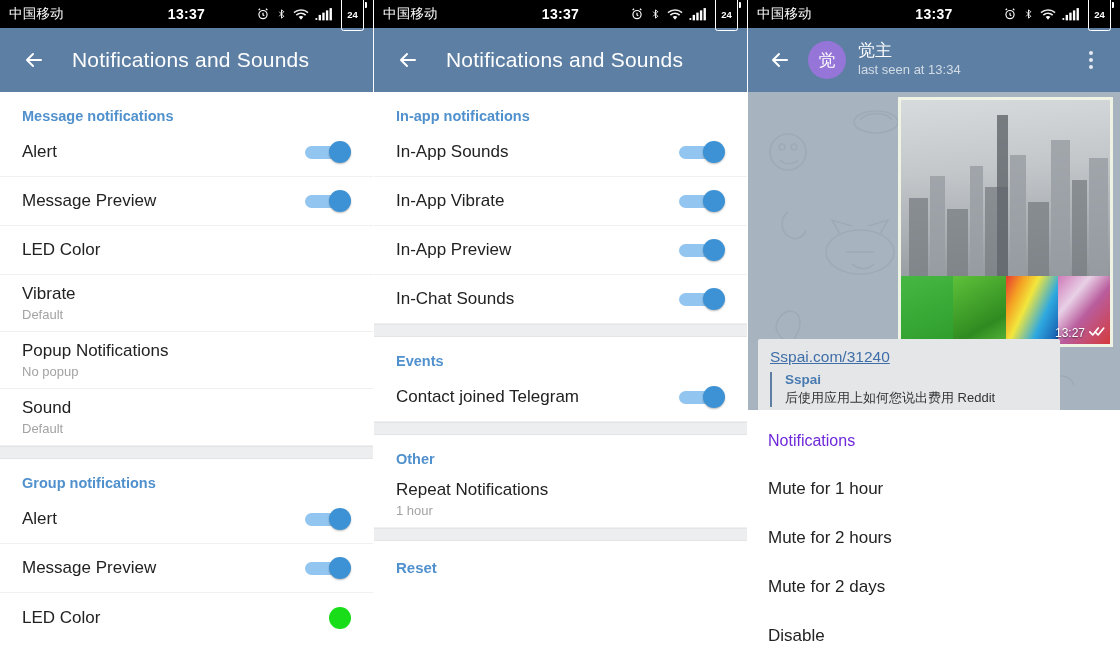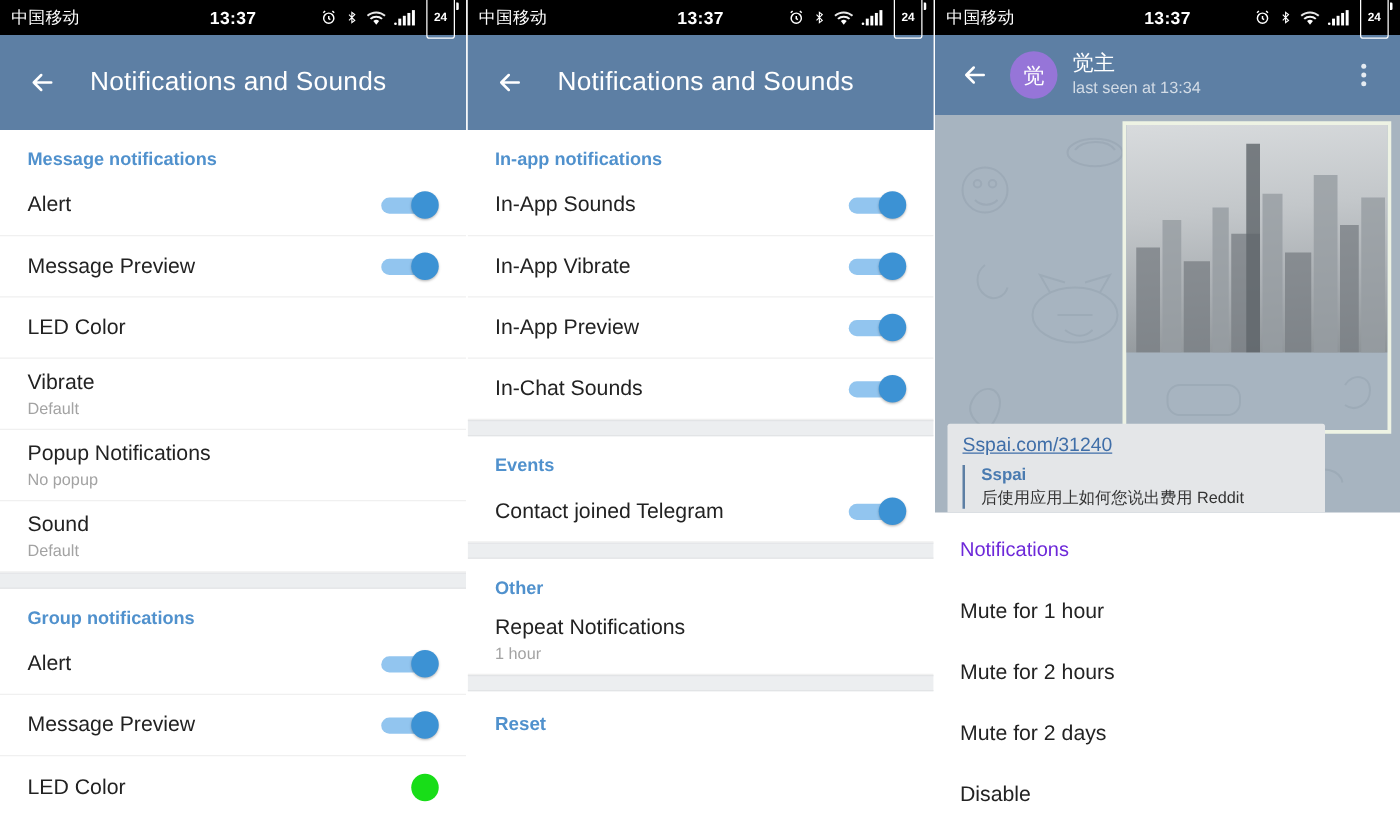--- a/index.html
+++ b/index.html
@@ -52,21 +52,21 @@
     font-size: 9.5px; font-weight: bold; color: #fff;
     padding: 16px 2px; position: relative;
   }
   .sb-batt::after {
     content: ""; position: absolute; right: -4px; top: 3.5px;
     width: 2.5px; height: 6px; background: #fff; border-radius: 0 1px 1px 0;
   }
 
   
   .appbar {
-    height: 76px;
+    height: 64px;
     background: #5d7fa4;
     display: flex; align-items: center;
     padding: 0 14px;
     color: #ffffff;
   }
   .backbtn {
     width: 40px; height: 40px;
     display: flex; align-items: center; justify-content: center;
     flex: 0 0 40px;
     cursor: pointer;
@@ -553,20 +553,36 @@
           <div class="bld" style="left:22%;width:10%;height:40%"></div>
           <div class="bld2" style="left:33%;width:6%;height:64%"></div>
           <div class="bld" style="left:40%;width:11%;height:52%"></div>
           <div class="bld2" style="left:52%;width:8%;height:70%"></div>
           <div class="bld" style="left:61%;width:10%;height:44%"></div>
           <div class="bld2" style="left:72%;width:9%;height:78%"></div>
           <div class="bld" style="left:82%;width:7%;height:56%"></div>
           <div class="bld2" style="left:90%;width:9%;height:68%"></div>
           <div class="bld" style="left:46%;width:5%;height:92%;background:rgba(95,101,106,.8)"></div>
         </div>
+        <div class="thumbstrip">
+          <div class="thumb t1"></div>
+          <div class="thumb t2"></div>
+          <div class="thumb t3"></div>
+          <div class="thumb t4">
+            <span class="msg-time">
+              <span>13:27</span>
+              <span>
+                <svg width="16" height="11" viewBox="0 0 18 11" fill="none" stroke="#ffffff" stroke-width="1.9" stroke-linecap="round" stroke-linejoin="round">
+                    <path d="M1 6l3.2 3.4L10.4 1.6"></path>
+                    <path d="M7 6l3.2 3.4L16.6 1.6"></path>
+                  </svg>
+              </span>
+            </span>
+          </div>
+        </div>
       </div>
 
       <div class="link-card">
         <span class="link-url">Sspai.com/31240</span>
         <div class="link-inner">
           <div class="link-site">Sspai</div>
           <div class="link-desc">后使用应用上如何您说出费用 Reddit</div>
         </div>
       </div>
     </div>

